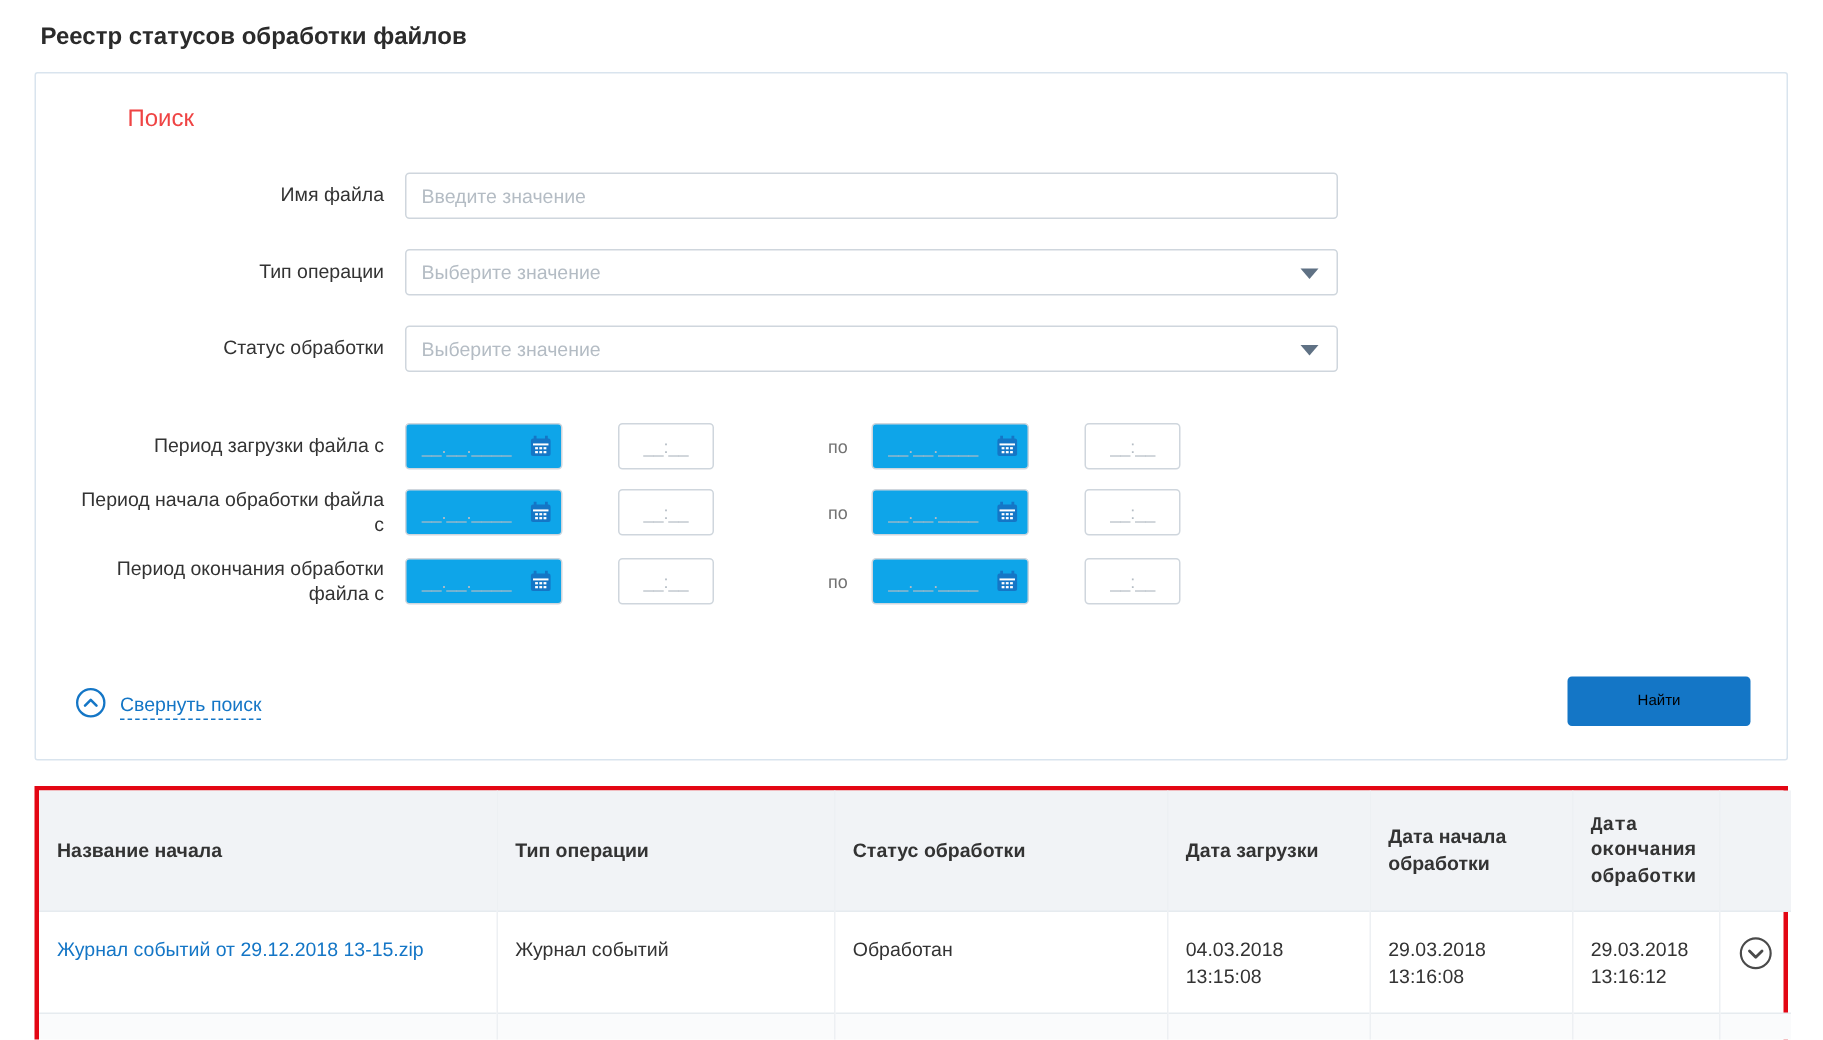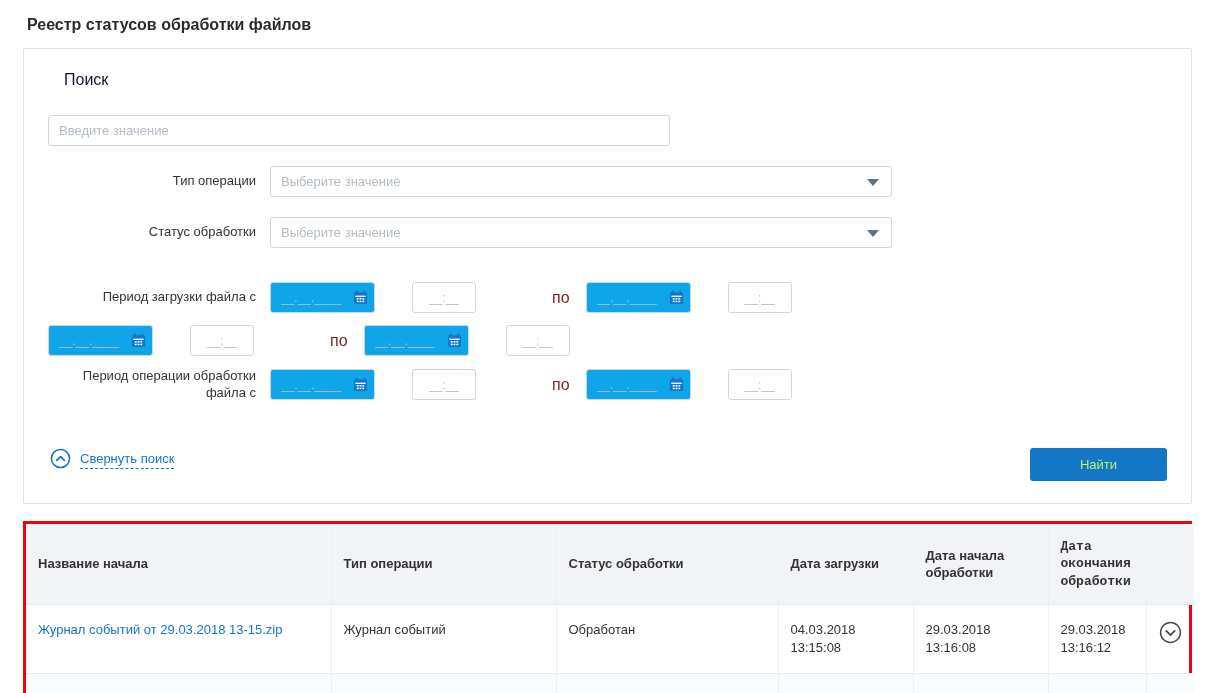--- a/index.html
+++ b/index.html
@@ -16,21 +16,21 @@
     margin: 16px 0 14px 27px;
   }
   
   .search-panel {
     margin: 0 23px;
     border: 1px solid #d9e4ee;
     border-radius: 2px;
     padding: 20px 24px 22px 24px;
   }
   .search-heading {
-    color: #0f172a; font-size: 16px; margin: 2px 0 26px 16px;
+    color: #ef4444; font-size: 16px; margin: 2px 0 26px 37px;
   }
   .form-row {
     display: flex; align-items: center; margin-bottom: 20px;
   }
   .form-label {
     width: 222px; min-width: 222px; text-align: right;
     padding-right: 14px; font-size: 13px; color: #333; line-height: 1.3;
   }
   .text-input, .select-input {
     position: relative; width: 622px; height: 31px;
@@ -69,37 +69,37 @@
   .time-input {
     width: 64px; height: 31px; margin-left: 37px;
     border: 1px solid #cfd6dd; border-radius: 3px;
     display: flex; align-items: center; background: #fff;
   }
   .time-input input {
     border: none; outline: none; width: 100%; height: 100%;
     padding: 0 8px; text-align: center; font-size: 12px; background: transparent;
     font-family: "Liberation Sans", sans-serif;
   }
-  .to-label { margin: 0 16px 0 76px; font-size: 16px; color: #7f1d1d; text-align: center; }
+  .to-label { margin: 0 16px 0 76px; font-size: 12px; color: #737373; text-align: center; }
   .search-footer {
-    display: flex; justify-content: space-between; align-items: flex-start;
+    display: flex; justify-content: space-between; align-items: flex-end;
     margin-top: 46px;
     gap: 22px;
   }
   .collapse-link {
     display: flex; align-items: center; gap: 9px; cursor: pointer; margin-left: 2px;
   }
   .collapse-link span.lnk {
     color: #1476c6; font-size: 13px;
     border-bottom: 1px dashed #1476c6; padding-bottom: 2px;
   }
   .find-button {
-    width: 137px; height: 33px;
-    background: #1476c6; color: #bef264; border: none; border-radius: 3px;
-    font-size: 13px; cursor: pointer;
+    width: 122px; height: 33px;
+    background: #1476c6; color: #000000; border: none; border-radius: 3px;
+    font-size: 10px; cursor: pointer;
     font-family: "Liberation Sans", sans-serif;
   }
   
   .table-wrap {
     margin: 17px 23px 0 23px;
     border: 3px solid #e30613;
   }
   table.results {
     width: 100%; border-collapse: collapse; font-size: 13px; table-layout: fixed;
   }
@@ -127,20 +127,21 @@
 </style>
 </head>
 <body>
 
 <h1 class="page-title">Реестр статусов обработки файлов</h1>
 
 <div class="search-panel">
   <div class="search-heading">Поиск</div>
 
   <div class="form-row">
+    <div class="form-label">Имя файла</div>
     <div class="text-input">
       <input type="text" placeholder="Введите значение" style="">
     </div>
   </div>
 
   <div class="form-row">
     <div class="form-label">Тип операции</div>
     <div class="select-input">
       <span class="select-placeholder">Выберите значение</span>
       <span class="select-arrow"></span>
@@ -194,20 +195,21 @@
             <rect x="10" y="11.4" width="2" height="1.6" fill="#fff"></rect>
           </svg>
       </span>
     </div>
     <div class="time-input">
       <input type="text" placeholder="__:__" style="">
     </div>
   </div>
 
   <div class="form-row period-row">
+    <div class="form-label">Период начала обработки файла с</div>
     <div class="date-input">
       <input type="text" placeholder="__.__.____" style="">
       <span class="calendar-btn">
         <svg width="15" height="15" viewBox="0 0 16 16">
             <path d="M4 0.5v3M12 0.5v3" stroke="#1476c6" stroke-width="2"></path>
             <rect x="1" y="2.5" width="14" height="12.5" rx="1.5" fill="#1476c6"></rect>
             <rect x="2.5" y="6" width="11" height="1.4" fill="#fff"></rect>
             <rect x="4" y="8.6" width="2" height="1.6" fill="#fff"></rect>
             <rect x="7" y="8.6" width="2" height="1.6" fill="#fff"></rect>
             <rect x="10" y="8.6" width="2" height="1.6" fill="#fff"></rect>
@@ -236,21 +238,21 @@
             <rect x="10" y="11.4" width="2" height="1.6" fill="#fff"></rect>
           </svg>
       </span>
     </div>
     <div class="time-input">
       <input type="text" placeholder="__:__" style="">
     </div>
   </div>
 
   <div class="form-row period-row">
-    <div class="form-label">Период операции обработки файла с</div>
+    <div class="form-label">Период окончания обработки файла с</div>
     <div class="date-input">
       <input type="text" placeholder="__.__.____" style="">
       <span class="calendar-btn">
         <svg width="15" height="15" viewBox="0 0 16 16">
             <path d="M4 0.5v3M12 0.5v3" stroke="#1476c6" stroke-width="2"></path>
             <rect x="1" y="2.5" width="14" height="12.5" rx="1.5" fill="#1476c6"></rect>
             <rect x="2.5" y="6" width="11" height="1.4" fill="#fff"></rect>
             <rect x="4" y="8.6" width="2" height="1.6" fill="#fff"></rect>
             <rect x="7" y="8.6" width="2" height="1.6" fill="#fff"></rect>
             <rect x="10" y="8.6" width="2" height="1.6" fill="#fff"></rect>
@@ -308,21 +310,21 @@
         <th class="col-status">Статус обработки</th>
         <th class="col-upload">Дата загрузки</th>
         <th class="col-start">Дата начала обработки</th>
         <th class="col-end">Дата окончания обработки</th>
         <th class="col-exp"></th>
       </tr>
     </thead>
     <tbody>
       <tr>
         <td>
-          <a class="file-link" href="#">Журнал событий от 29.03.2018 13-15.zip</a>
+          <a class="file-link" href="#">Журнал событий от 29.12.2018 13-15.zip</a>
         </td>
         <td>Журнал событий</td>
         <td>Обработан</td>
         <td>04.03.2018 13:15:08</td>
         <td>29.03.2018 13:16:08</td>
         <td>29.03.2018 13:16:12</td>
         <td class="exp-cell">
           <span class="round-btn">
             <svg width="23" height="23" viewBox="0 0 22 22">
                 <circle cx="11" cy="11" r="9.5" fill="none" stroke="#4a4a4a" stroke-width="1.4"></circle>

